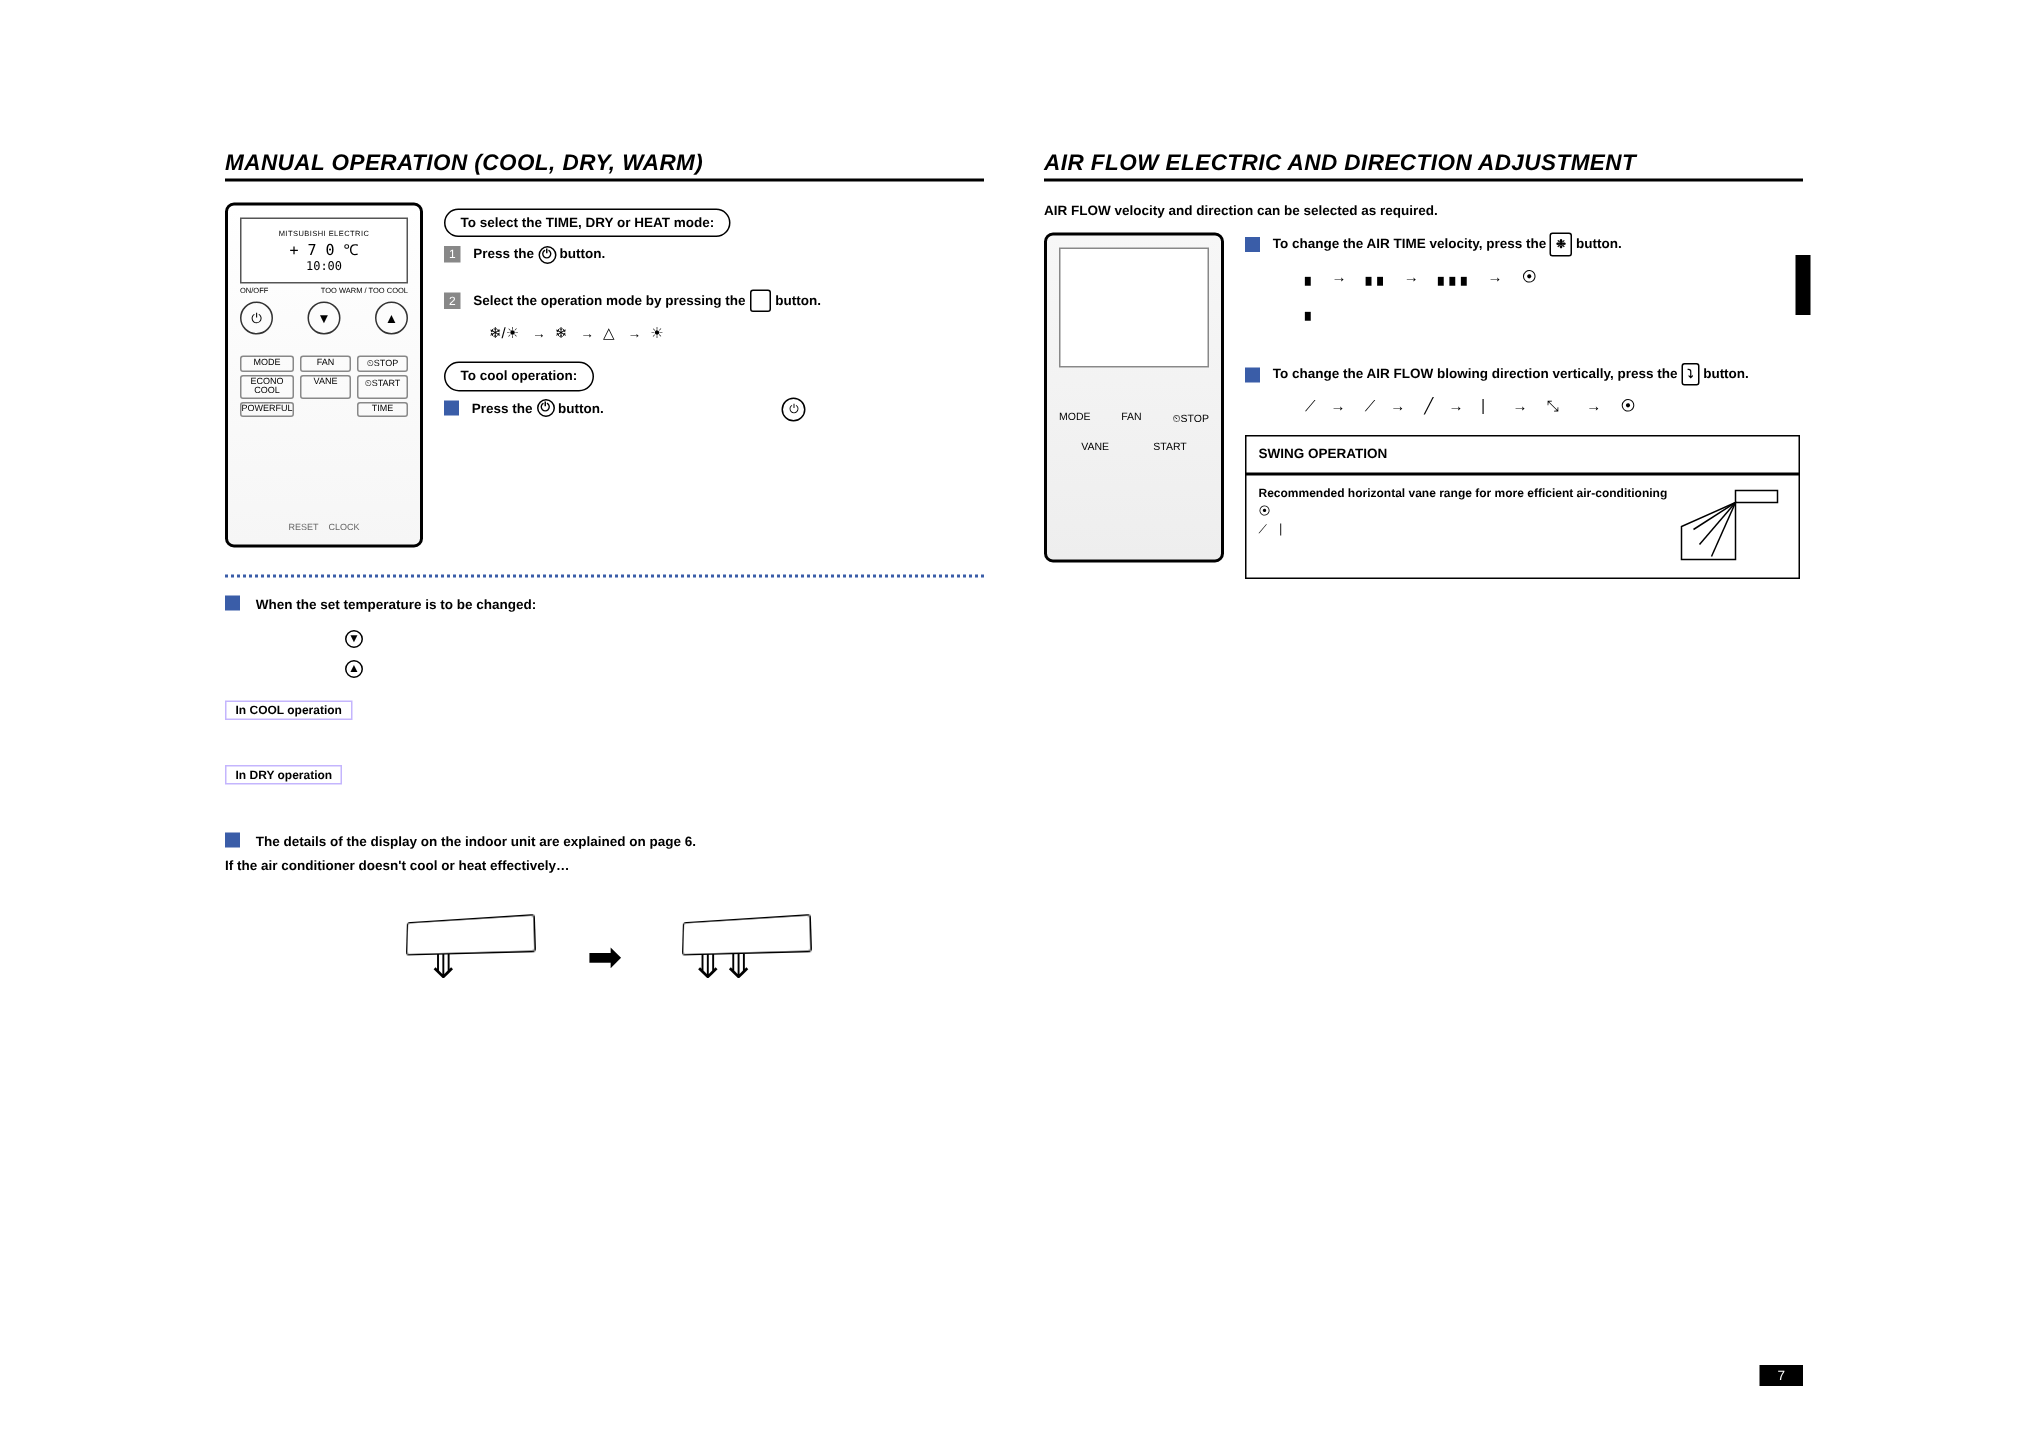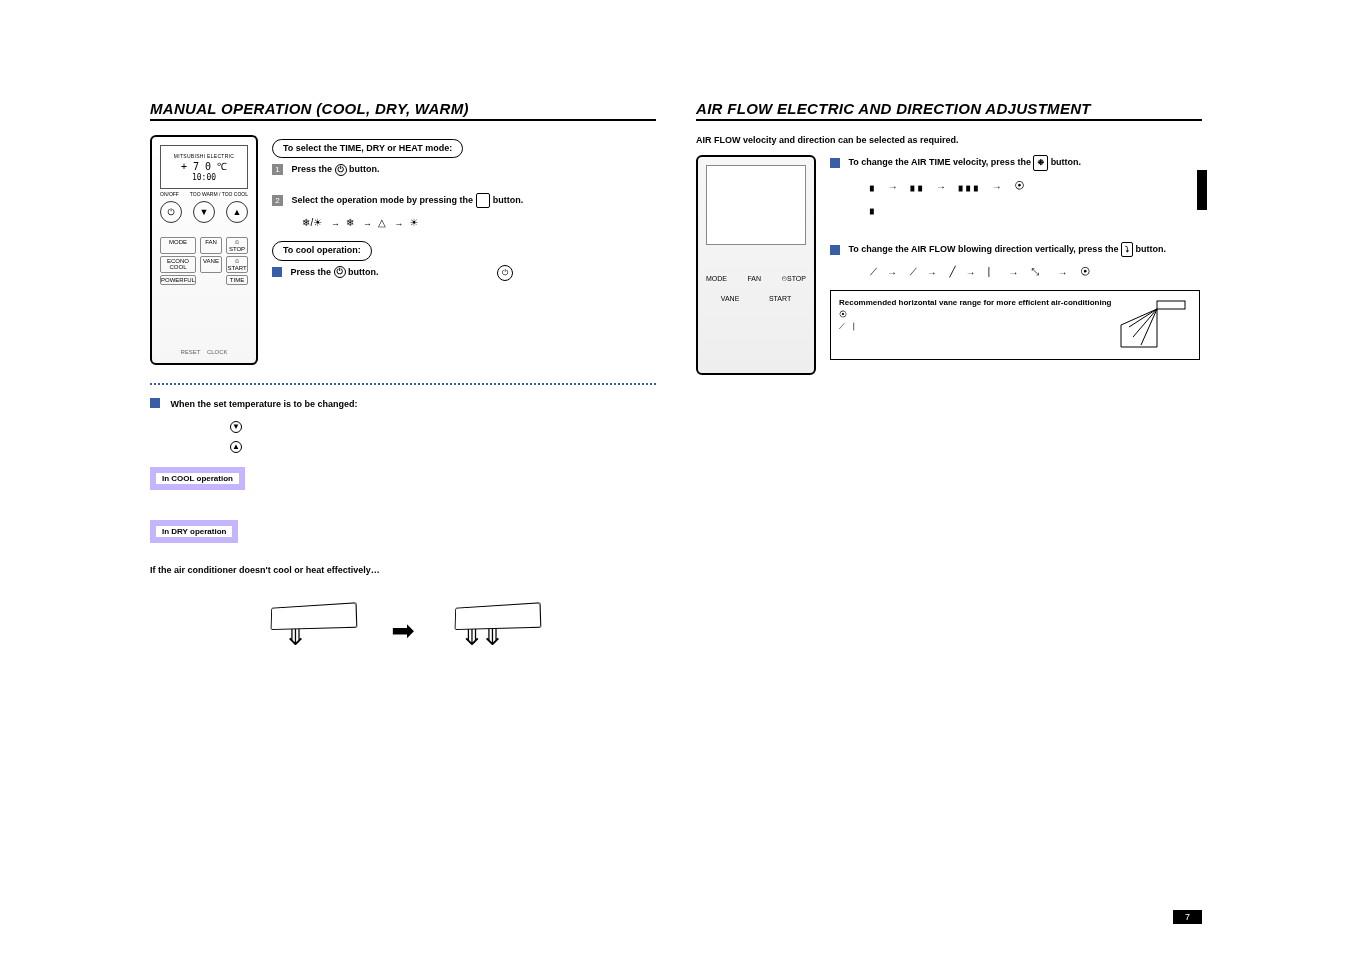--- a/index.html
+++ b/index.html
@@ -2,42 +2,42 @@
 <html><head>
 <meta charset="utf-8">
 <style>
   * { box-sizing: border-box; margin: 0; padding: 0; }
   body { font-family: Arial, Helvetica, sans-serif; background: #fff; color: #000; width: 1352px; height: 954px; position: relative; }
   .page { position: relative; width: 100%; height: 100%; padding: 100px 150px 40px 150px; }
   .cols { display: flex; gap: 40px; }
   .col { flex: 1; min-width: 0; }
   h1 { font-size: 15px; font-weight: bold; font-style: italic; letter-spacing: 0.3px; border-bottom: 2px solid #000; padding-bottom: 2px; margin-bottom: 14px; }
   .topblock { display: flex; gap: 14px; }
-  .remote { width: 108px; height: 230px; border: 2px solid #000; border-radius: 6px; background: linear-gradient(#fff,#f6f6f6); position: relative; flex-shrink: 0; }
+  .remote { width: 132px; height: 230px; border: 2px solid #000; border-radius: 6px; background: linear-gradient(#fff,#f6f6f6); position: relative; flex-shrink: 0; }
   .remote-screen { position:absolute; left:8px; right:8px; top:8px; height:44px; border:1px solid #555; background:#fff; font-size:7px; display:flex; flex-direction:column; justify-content:center; align-items:center; }
   .remote-screen .brand{font-size:5px;letter-spacing:0.3px;}
   .remote-screen .temp{font-family:monospace;font-size:10px;}
   .remote-screen .clock{font-family:monospace;font-size:8px;}
   .remote-mid{position:absolute;left:8px;right:8px;top:58px;height:34px;display:flex;justify-content:space-between;align-items:center;}
   .rbtn{width:22px;height:22px;border:1px solid #333;border-radius:50%;display:flex;align-items:center;justify-content:center;font-size:9px;}
   .remote-grid{position:absolute;left:8px;right:8px;top:100px;display:grid;grid-template-columns:1fr 1fr 1fr;gap:2px 4px;font-size:6px;text-align:center;}
   .remote-grid div{border:0.5px solid #888;padding:1px 0;border-radius:2px;}
   .remote-bot{position:absolute;left:8px;right:8px;bottom:8px;font-size:6px;color:#666;text-align:center;}
   .instruction { font-size: 9px; line-height: 1.7; }
   .pill { display: inline-block; border: 1px solid #000; border-radius: 10px; padding: 1px 10px; font-weight: bold; font-size: 9px; margin: 4px 0; }
   .bluesq { display:inline-block; width:10px; height:10px; background:#3a5da8; color:#fff; font-size:7px; line-height:10px; text-align:center; vertical-align:middle; margin-right:6px;}
   .numbadge { display:inline-block; width:11px; height:11px; background:#888; color:#fff; font-size:8px; line-height:11px; text-align:center; vertical-align:middle; margin-right:6px;}
   .iconbox { display:inline-block; border:1px solid #000; border-radius:2px; padding:0 3px; font-size:8px; vertical-align:middle; }
   .iconcirc { display:inline-block; border:1px solid #000; border-radius:50%; width:12px; height:12px; font-size:8px; line-height:10px; text-align:center; vertical-align:middle; }
   .arrow { font-size:9px; vertical-align:middle; margin: 0 6px; }
   .modes { margin:6px 0 6px 30px; font-size:10px; }
   .stopicon { float:right; margin-right:10px; }
   .dotline { border:none; border-top:2px dotted #3a5da8; margin:18px 0 8px; }
   .subhead { font-size:9px; font-weight:bold; }
-  .box { display:inline-block; border:6px solid #c4b5fd; padding:1px 6px; font-size:8px; font-weight:bold; margin:6px 0; }
+  .box { display:inline-block; border:1px solid #c4b5fd; padding:1px 6px; font-size:8px; font-weight:bold; margin:6px 0; }
   .small { font-size:9px; }
   .ac-row { display:flex; align-items:center; justify-content:center; gap:30px; margin-top:20px; }
   .ac-unit { width:100px; height:70px; position:relative; }
   .ac-body { position:absolute; width:90px; height:24px; border:1.5px solid #000; border-radius:2px; transform:perspective(200px) rotateX(8deg) rotateY(-18deg); top:10px; left:5px; background:#fff;}
   .airflow { position:absolute; top:36px; left:25px; font-size:22px; line-height:0.6; color:#000; }
   .bigarrow { font-size:28px; color:#000; }
   .pagenum { position:absolute; bottom:30px; right:150px; background:#000; color:#fff; font-size:9px; padding:2px 12px; }
 
   
   .rtop { display:flex; gap:14px; }
@@ -128,22 +128,26 @@
 
       <div>
         <span class="bluesq"></span>
         <span class="subhead">When the set temperature is to be changed:</span>
         <div style="margin:6px 0 2px 80px"><span class="iconcirc">▼</span></div>
         <div style="margin:2px 0 6px 80px"><span class="iconcirc">▲</span></div>
         <span class="box">In COOL operation</span><br><br>
         <span class="box">In DRY operation</span>
       </div>
 
-
-      <div class="subhead small" style="margin-top:16px">If the air conditioner doesn't cool or heat effectively…</div>
+      <div style="margin-top:22px">
+        <span class="bluesq"></span>
+        <span class="subhead">The details of the display on the indoor unit are explained on page 6.</span>
+      </div>
+
+      <div class="subhead small" style="margin-top:3px">If the air conditioner doesn't cool or heat effectively…</div>
 
       <div class="ac-row">
         <div class="ac-unit">
           <div class="ac-body"></div>
           <div class="airflow">⤋</div>
         </div>
         <div class="bigarrow">➡</div>
         <div class="ac-unit">
           <div class="ac-body"></div>
           <div class="airflow" style="left:18px;letter-spacing:2px;">⤋⤋</div>
@@ -189,20 +193,21 @@
           <span>button.</span></b>
           <div class="flowrow">
             <span>⟋</span>→
             <span>⟋</span>→
             <span>╱</span>→
             <span>⎸</span>→
             <span>⤡</span>
             &nbsp;&nbsp;→ <span>⦿</span>
           </div>
 
+          <div class="swingbox">SWING OPERATION</div>
           <div class="recbox">
             <div class="txt">
               <b>Recommended horizontal vane range for more efficient air-conditioning</b><br>
               <span>⦿</span><br>
               <span>⟋</span>&nbsp;&nbsp;&nbsp;
               <span>⎸</span>
             </div>
             <div class="pic vanepic">
               <svg viewBox="0 0 80 56">
                   <rect x="46" y="4" width="28" height="8" fill="none" stroke="#000"></rect>

